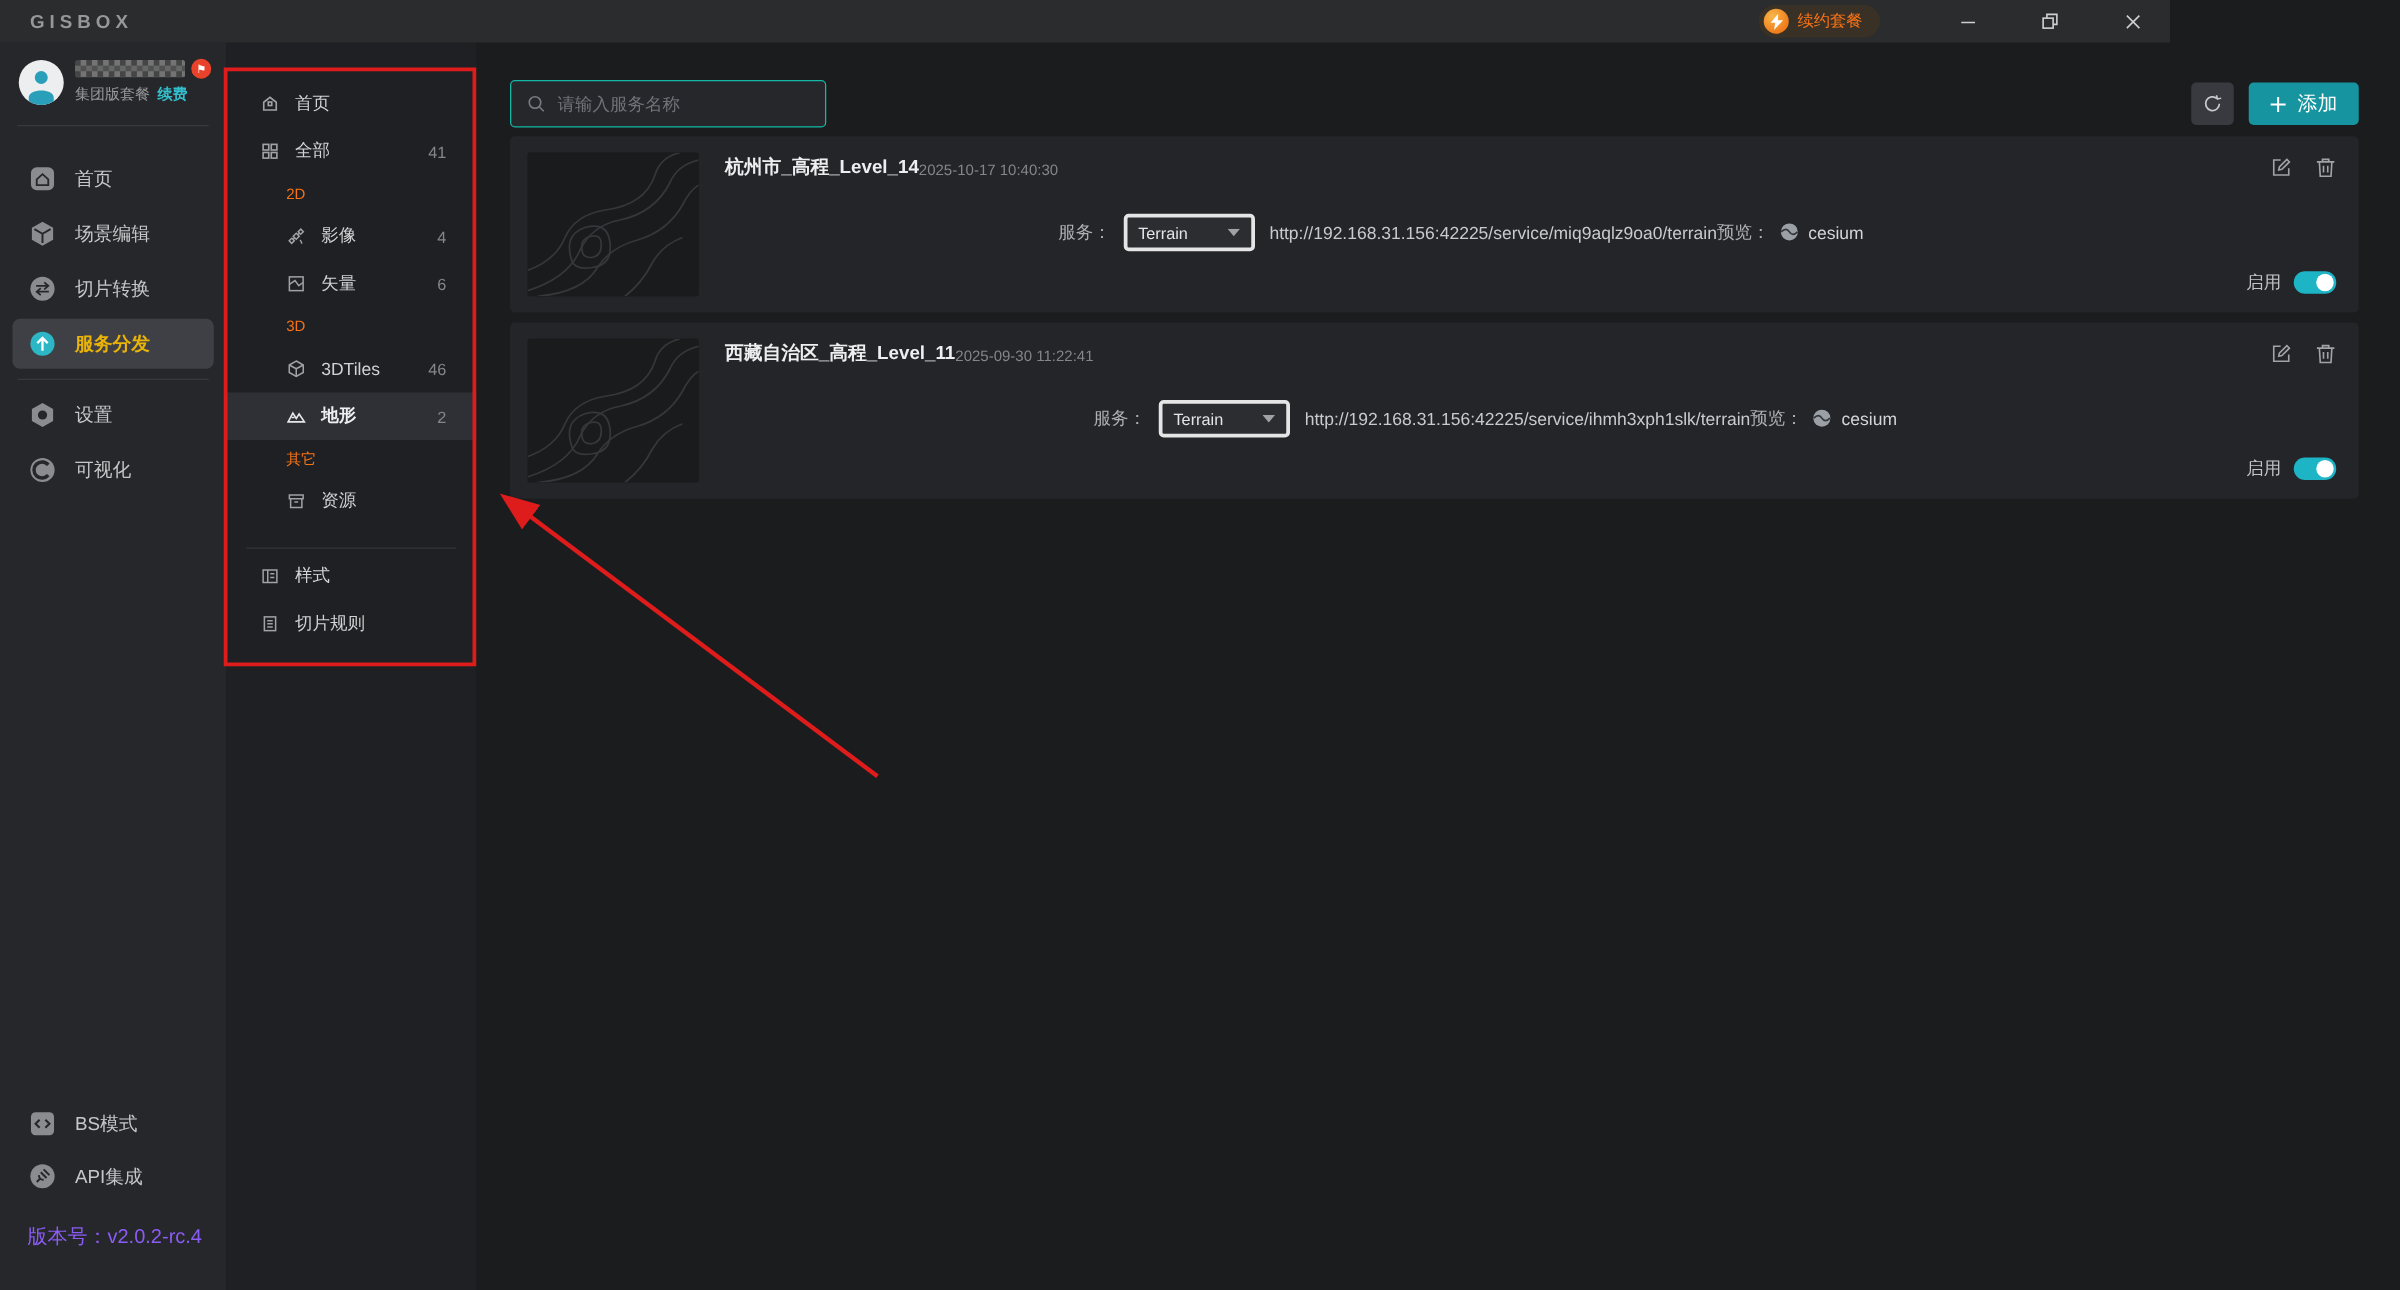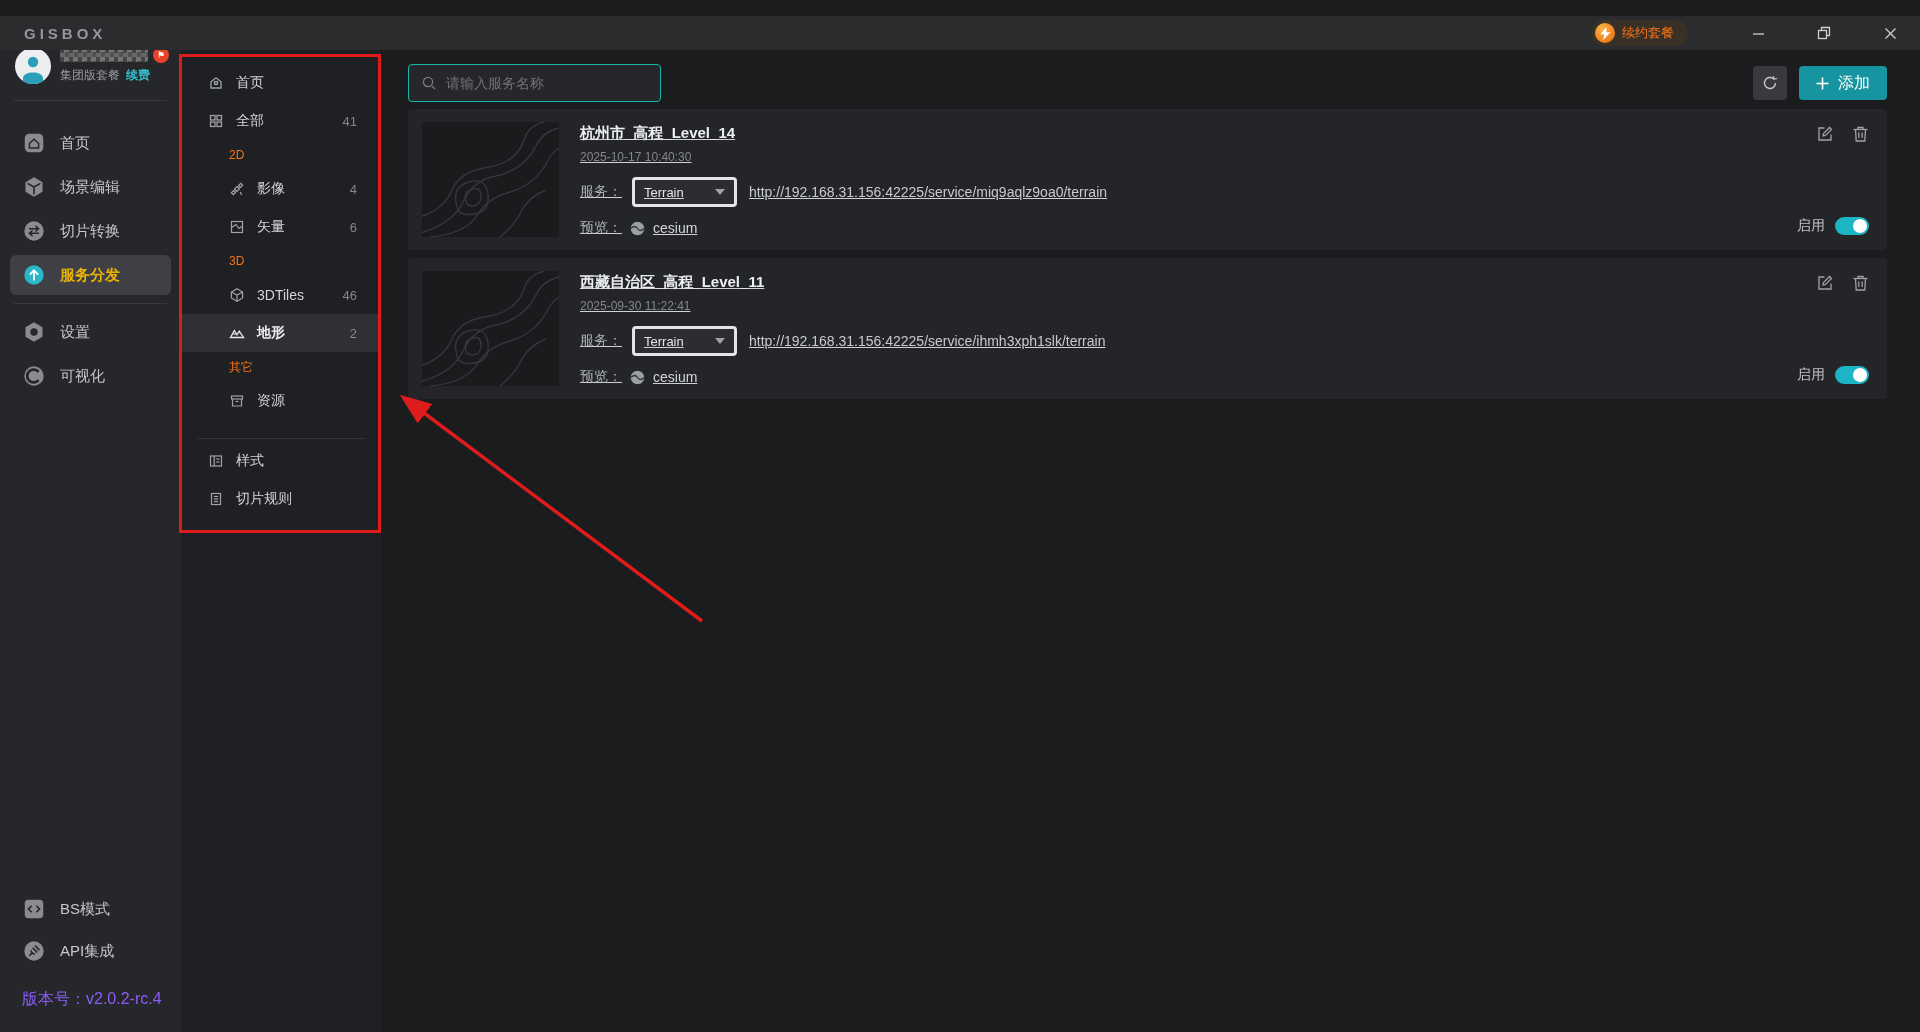--- a/index.html
+++ b/index.html
@@ -1,18 +1,18 @@
 <!DOCTYPE html>
 <html><head>
 <meta charset="utf-8">
 <style>
   * { margin:0; padding:0; box-sizing:border-box; }
   html,body { width:1920px; height:1032px; overflow:hidden; background:#1b1c1e;
               font-family:"Liberation Sans", sans-serif; color:#d0d1d3; }
-  .titlebar { position:absolute; left:0; top:16px; width:1920px; height:34px;
+  .titlebar { position:absolute; left:0; top:0; width:1736px; height:34px;
               background:#2b2c2e; display:flex; align-items:center; z-index:5; }
   .logo { margin-left:24px; font-size:15px; font-weight:800; letter-spacing:4px;
           color:#95979a; }
   .tb-spacer { flex:1; }
   .renew-pill { height:26px; border-radius:13px; background:#3a3126; display:flex;
                 align-items:center; gap:7px; padding:0 14px 0 4px; margin-right:46px;
                 cursor:pointer; }
   .bolt-circle { width:20px; height:20px; border-radius:50%;
                  background:radial-gradient(circle at 35% 30%, #f8b64c, #ef7d1a 70%);
                  display:flex; align-items:center; justify-content:center; }
@@ -36,21 +36,21 @@
   .badge { width:16px; height:16px; border-radius:50%; background:#e8432a; display:flex;
            align-items:center; justify-content:center; color:#fff; font-size:9px; }
   .plan-row { font-size:12px; color:#98999c; display:flex; gap:6px; align-items:center; }
   .renew-link { color:#33bfce; font-weight:700; cursor:pointer; }
   .sb-divider { height:1px; background:#38393d; margin:6px 14px; }
   .nav { padding-top:14px; display:flex; flex-direction:column; }
   .nav-item { height:40px; margin:2px 10px; border-radius:6px; display:flex;
               align-items:center; gap:14px; padding-left:12px; font-size:15px;
               color:#c6c7c9; cursor:pointer; }
   .nav-item.selected { background:#3f4045; color:#eab308; font-weight:700; }
-  .sb-bottom { margin-top:auto; padding-bottom:4px; }
+  .sb-bottom { margin-top:auto; padding-bottom:14px; }
   .version { padding:16px 0 18px 22px; font-size:16px; color:#8b5cf6; }
 
   
   .catpanel { width:200px; background:#1f2023; padding-top:30px; display:flex;
               flex-direction:column; position:relative; }
   .cat-item { height:38px; display:flex; align-items:center; gap:12px;
               padding:0 24px 0 27px; font-size:14px; color:#d2d3d5; cursor:pointer; }
   .cat-item.indent { padding-left:48px; }
   .cat-item.selected { background:#2f3035; color:#eceef0; font-weight:700; }
   .cat-section { height:30px; display:flex; align-items:center; padding-left:48px;
@@ -70,21 +70,21 @@
   .refresh-btn { width:34px; height:34px; background:#393a3f; border-radius:4px;
                  display:flex; align-items:center; justify-content:center; cursor:pointer; }
   .add-btn { height:34px; margin-left:12px; padding:0 17px; background:#16949f;
              border-radius:4px; display:flex; align-items:center; gap:9px; color:#fff;
              font-size:16px; cursor:pointer; }
   .card { margin-top:7px; background:#232528; border-radius:4px; padding:13px 14px;
           display:flex; }
   .card + .card { margin-top:8px; }
   .thumb { width:137px; height:115px; border-radius:2px; overflow:hidden; flex:none;
            background:#1a1b1d; }
-  .card-info { margin-left:21px; display:flex; flex-direction:column;text-decoration:underline; }
+  .card-info { margin-left:21px; display:flex; flex-direction:row; }
   .card-title { font-size:15px; font-weight:700; color:#eceeef; margin-top:2px; }
   .card-date { font-size:12px; color:#84868a; margin-top:7px; }
   .svc-row { margin-top:13px; display:flex; align-items:center; gap:10px; }
   .row-label { font-size:14px; color:#aeb0b3; }
   .svc-select { width:105px; height:30px; background:#2b2d31; border:3px solid #e5e5e5;
                 border-radius:4px; display:flex; align-items:center; padding:0 9px;
                 cursor:pointer; }
   .svc-select .val { font-size:13px; color:#e4e5e7; }
   .svc-select .caret { margin-left:auto; }
   .svc-url { font-size:14px; color:#c9cacd; margin-left:2px; }

